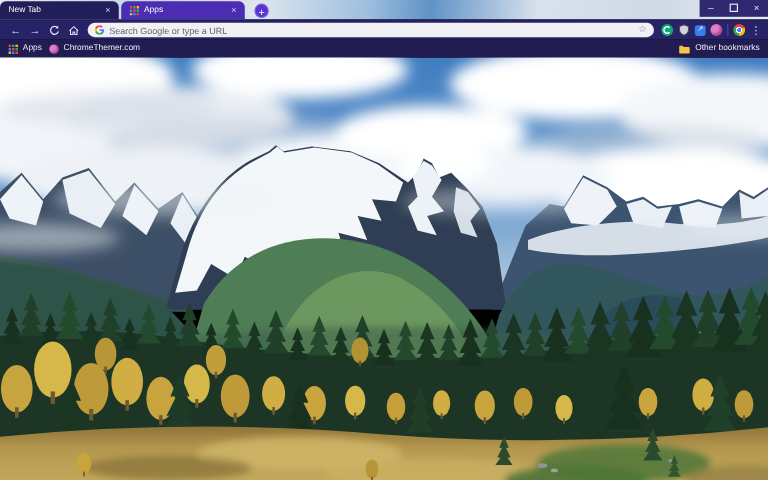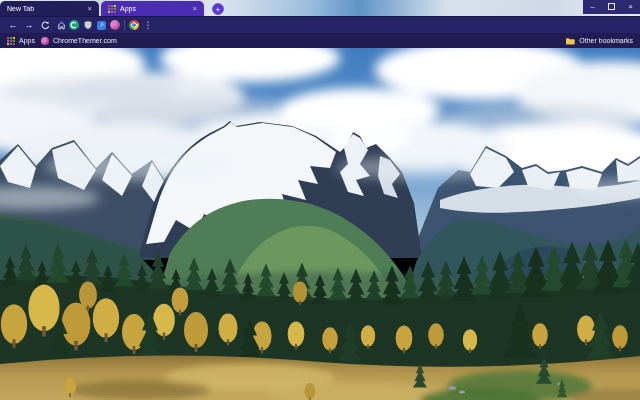--- a/index.html
+++ b/index.html
@@ -114,20 +114,32 @@
       <svg width="9" height="9" viewBox="0 0 12 12">
           <path d="M10.2 6.8 A4.4 4.4 0 1 1 9.4 3.0" fill="none" stroke="#e6e6f5" stroke-width="1.4"></path>
           <path d="M9.8 0.6 L10.2 3.8 L7.0 3.4 Z" fill="#e6e6f5"></path>
         </svg>
     </span>
     <span class="nav-ic">
       <svg width="9" height="9" viewBox="0 0 12 12">
           <path d="M1.2 6.2 L6 1.6 L10.8 6.2 M2.4 5.4 V10.4 H5 V7.6 H7 V10.4 H9.6 V5.4" fill="none" stroke="#e6e6f5" stroke-width="1.2"></path>
         </svg>
     </span>
+    <div class="omnibox">
+      <span style="display:flex;">
+        <svg width="8" height="8" viewBox="0 0 24 24">
+          <path fill="#4285f4" d="M23.5 12.3c0-.8-.1-1.6-.2-2.3H12v4.5h6.5c-.3 1.5-1.1 2.8-2.4 3.6v3h3.9c2.3-2.1 3.5-5.2 3.5-8.8z"></path>
+          <path fill="#34a853" d="M12 24c3.2 0 6-1.1 8-2.9l-3.9-3c-1.1.7-2.5 1.2-4.1 1.2-3.1 0-5.8-2.1-6.7-5H1.3v3.1C3.3 21.3 7.3 24 12 24z"></path>
+          <path fill="#fbbc05" d="M5.3 14.3c-.2-.7-.4-1.5-.4-2.3s.1-1.6.4-2.3V6.6H1.3C.5 8.2 0 10 0 12s.5 3.8 1.3 5.4l4-3.1z"></path>
+          <path fill="#ea4335" d="M12 4.8c1.8 0 3.3.6 4.6 1.8l3.4-3.4C18 1.2 15.2 0 12 0 7.3 0 3.3 2.7 1.3 6.6l4 3.1c.9-2.9 3.6-4.9 6.7-4.9z"></path>
+        </svg>
+      </span>
+      <input readonly="" placeholder="Search Google or type a URL" style="">
+      <span class="star">☆</span>
+    </div>
     <div class="ext-area">
       <span class="ext ext-green">
         <svg width="8" height="8" viewBox="0 0 10 10">
             <path d="M7.4 2.6 A3.4 3.4 0 1 0 7.4 7.4" fill="none" stroke="#fff" stroke-width="1.6"></path>
           </svg>
       </span>
       <span class="ext" style="display:flex;">
         <svg width="10" height="10" viewBox="0 0 11 11">
             <path d="M5.5 0.8 L9.6 2.3 V5.2 C9.6 7.7 7.9 9.3 5.5 10.2 C3.1 9.3 1.4 7.7 1.4 5.2 V2.3 Z" fill="#cfd3da" stroke="#44495a" stroke-width="0.9"></path>
           </svg>

